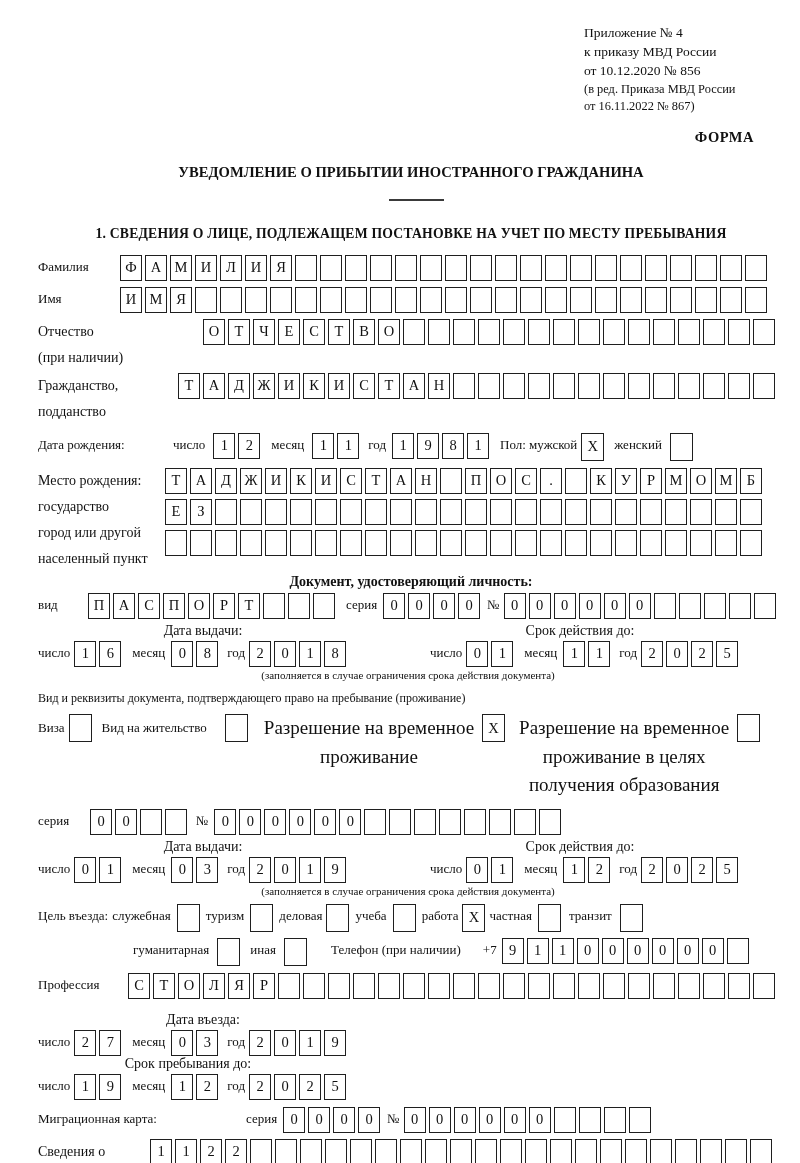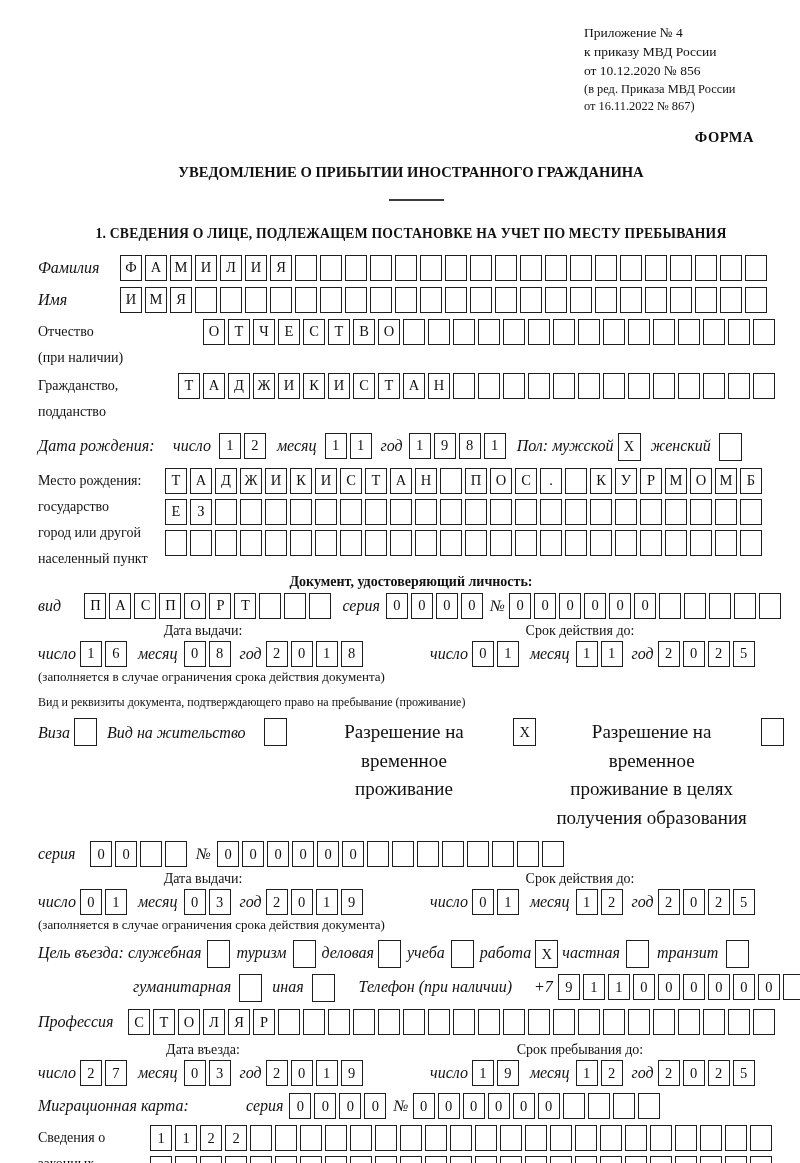--- a/index.html
+++ b/index.html
@@ -10,34 +10,34 @@
   .appendix { width:192px; margin-left:auto; margin-right:8px; font-size:13.5px; line-height:1.4; }
   .appendix .small { font-size:12.4px; }
   .forma { text-align:right; padding-right:30px; font-weight:bold; font-size:14.5px; margin-top:14px; letter-spacing:.5px; }
 
   .title { text-align:center; font-weight:bold; font-size:14.6px; line-height:1.65; margin-top:14px; }
   .blank-line { display:inline-block; width:55px; border-bottom:2px solid #3a3a3a; height:12px; margin-left:10px; }
 
   .sect { text-align:center; font-weight:bold; font-size:13.7px; margin-top:17px; letter-spacing:.2px; }
 
   .row { display:flex; align-items:flex-start; margin-top:6px; }
-  .lbl { font-size:16px; padding-top:4px; white-space:nowrap;font-style:italic; }
+  .lbl { font-size:13px; padding-top:4px; white-space:nowrap; }
   .cells { display:flex; flex:0 0 auto; }
   .cell { flex:0 0 auto; width:22px; height:26px; border:1.7px solid #1f1f1f; margin-right:3px;
     display:flex; align-items:center; justify-content:center; font-size:14.5px; background:#fff; }
   .cb { flex:0 0 auto; width:23px; height:28px; border:1.7px solid #1f1f1f;
     display:inline-flex; align-items:center; justify-content:center; font-size:14.5px; background:#fff; }
   .lblcol div { font-size:14px; line-height:26px; white-space:nowrap; }
   .stack .cells { margin-bottom:5px; }
 
   .center-b { text-align:center; font-weight:bold; font-size:14px; margin-top:8px; }
   .datepair { display:flex; margin-top:4px; }
   .datehdr { font-size:14px; text-align:center; }
   .daterow { display:flex; align-items:flex-start; margin-top:2px; }
-  .note { font-size:13px; text-align:left; padding-right:6px; margin-top:2px; }
+  .note { font-size:11px; text-align:center; padding-right:6px; margin-top:2px; }
   .plain { font-size:12px; margin-top:8px; line-height:1.55; }
   .optlines { font-size:19px; line-height:1.5; text-align:center; }
   .ml4{margin-left:4px;} .ml6{margin-left:6px;} .ml8{margin-left:8px;} .ml10{margin-left:10px;}
   .mr4{margin-right:4px;} .mr6{margin-right:6px;} .mr8{margin-right:8px;}
 </style>
 </head>
 <body>
 
 <div class="page">
 
@@ -547,21 +547,21 @@
         <span class="cell"></span>
         <span class="cell"></span>
         <span class="cell"></span>
         <span class="cell"></span>
         <span class="cell"></span>
         <span class="cell"></span>
         <span class="cell"></span>
       </span>
   </div>
 
-  <div class="datepair" style="margin-top:7px;">
+  <div class="datepair" style="margin-top:13px;flex-direction:column;">
     <div style="width:392px;">
       <div class="datehdr" style="width:330px;">Дата въезда:</div>
       <div class="daterow">
         <span class="lbl mr4">число</span>
         <span class="cells">
             <span class="cell">2</span>
             <span class="cell">7</span>
           </span>
         <span class="lbl ml8 mr6">месяц</span>
         <span class="cells">

